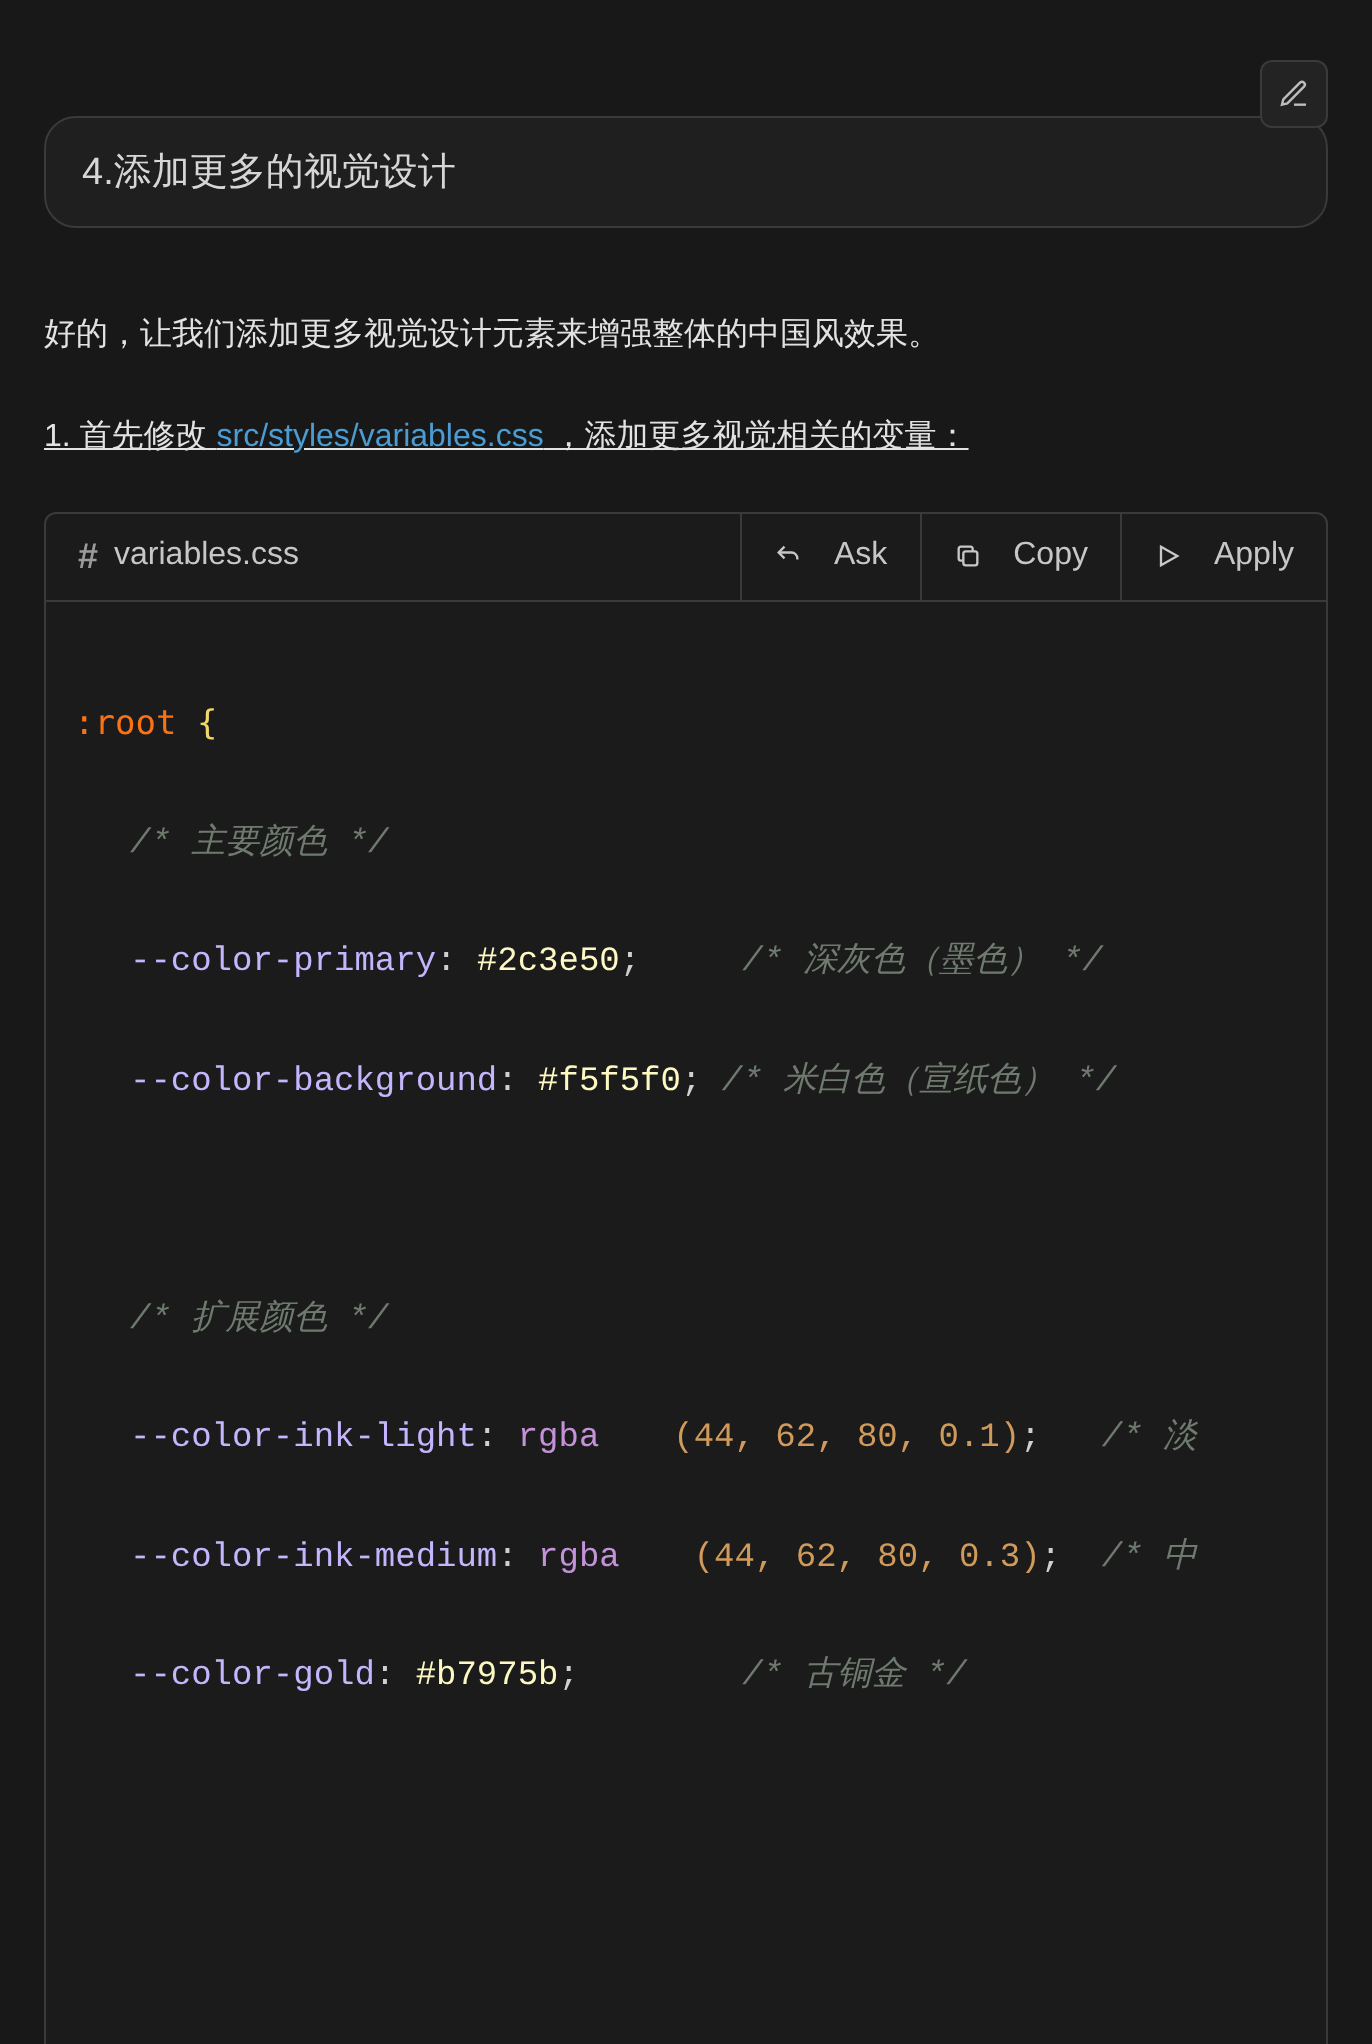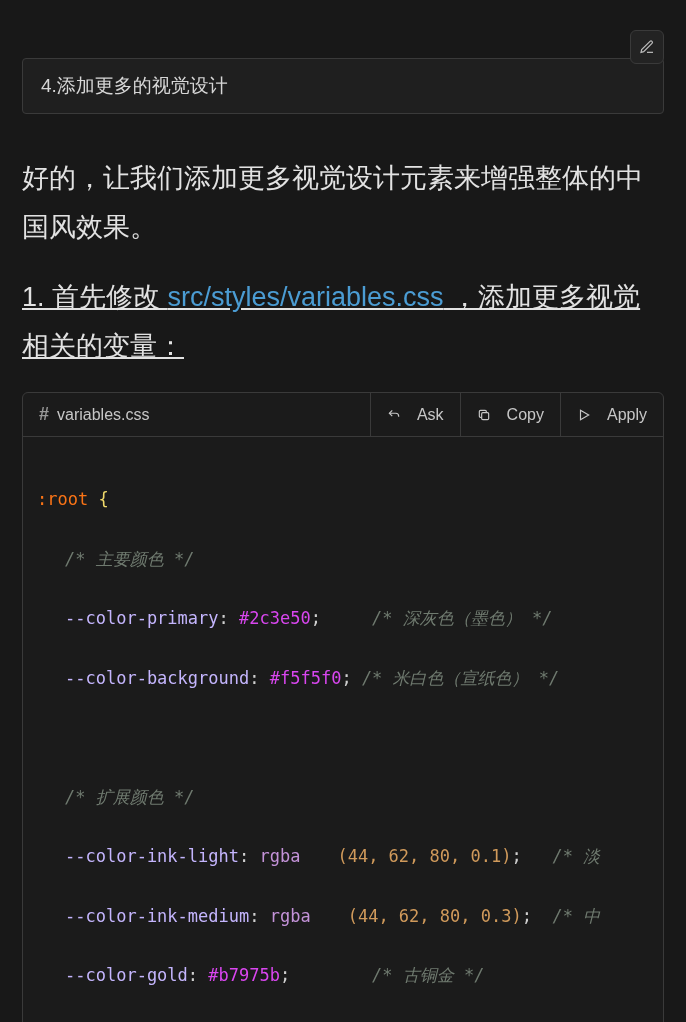--- a/index.html
+++ b/index.html
@@ -19,38 +19,38 @@
     position: absolute; top: 0; right: 22px; display: flex; gap: 18px;
   }
   .tr-icons .ico { width: 20px; height: 20px; color: #9a9a9a; }
 
   
   .prompt-row { position: relative; margin-top: 58px; }
   .prompt-input {
     width: 100%;
     border: 1px solid #3a3a3a;
     background: #1f1f1f;
-    border-radius: 4px;
+    border-radius: 16px;
     padding: 14px 18px;
     color: #d6d6d6;
     font-size: 19px;
   }
   .edit-btn {
     position: absolute; top: -28px; right: 0;
     width: 34px; height: 34px;
     border: 1px solid #3a3a3a; border-radius: 6px;
     background: #232323;
     display: flex; align-items: center; justify-content: center;
     color: #bdbdbd;
     cursor: pointer;
   }
   .edit-btn svg { width: 16px; height: 16px; }
 
   
-  .resp { margin-top: 40px; line-height: 1.8; font-size: 27px; color: #e2e2e2; }
+  .resp { margin-top: 40px; line-height: 1.8; font-size: 16px; color: #e2e2e2; }
   .resp p { margin-bottom: 22px; }
   .file-ref { color: #4b9cd3; }
   .step { color: #e2e2e2; text-decoration: underline; }
 
   
   .codeblock {
     margin-top: 18px;
     border: 1px solid #3a3a3a;
     border-radius: 6px;
     background: #1b1b1b;
@@ -81,29 +81,29 @@
 
   .code {
     padding: 18px 14px 6px 14px;
     font-family: "Consolas", "Menlo", "Monaco", monospace;
     font-size: 17px;
     line-height: 1.75;
     white-space: pre;
     overflow: hidden;
   }
   .code .line { display: block; }
-  .ind1 { padding-left: 28px; }
+  .ind1 { padding-left: 28px; font-family: Liberation Mono, monospace; }
 
   
   .tk-sel   { color: #f97316; }   
   .tk-brace { color: #f0d96a; }   
   .tk-cmt   { color: #6f7a6f; font-style: italic; }
   .tk-prop  { color: #c4b5fd; }   
   .tk-punc  { color: #d0d0d0; }
-  .tk-hex   { color: #d946ef; }   
+  .tk-hex   { color: #fef9c3; }   
   .tk-fn    { color: #c392d8; }   
   .tk-num   { color: #d09a5b; padding-left: 37px; }
 </style>
 </head>
 <body>
 
 <div class="wrap">
 
   <div class="tr-icons">
     <span class="ico">

